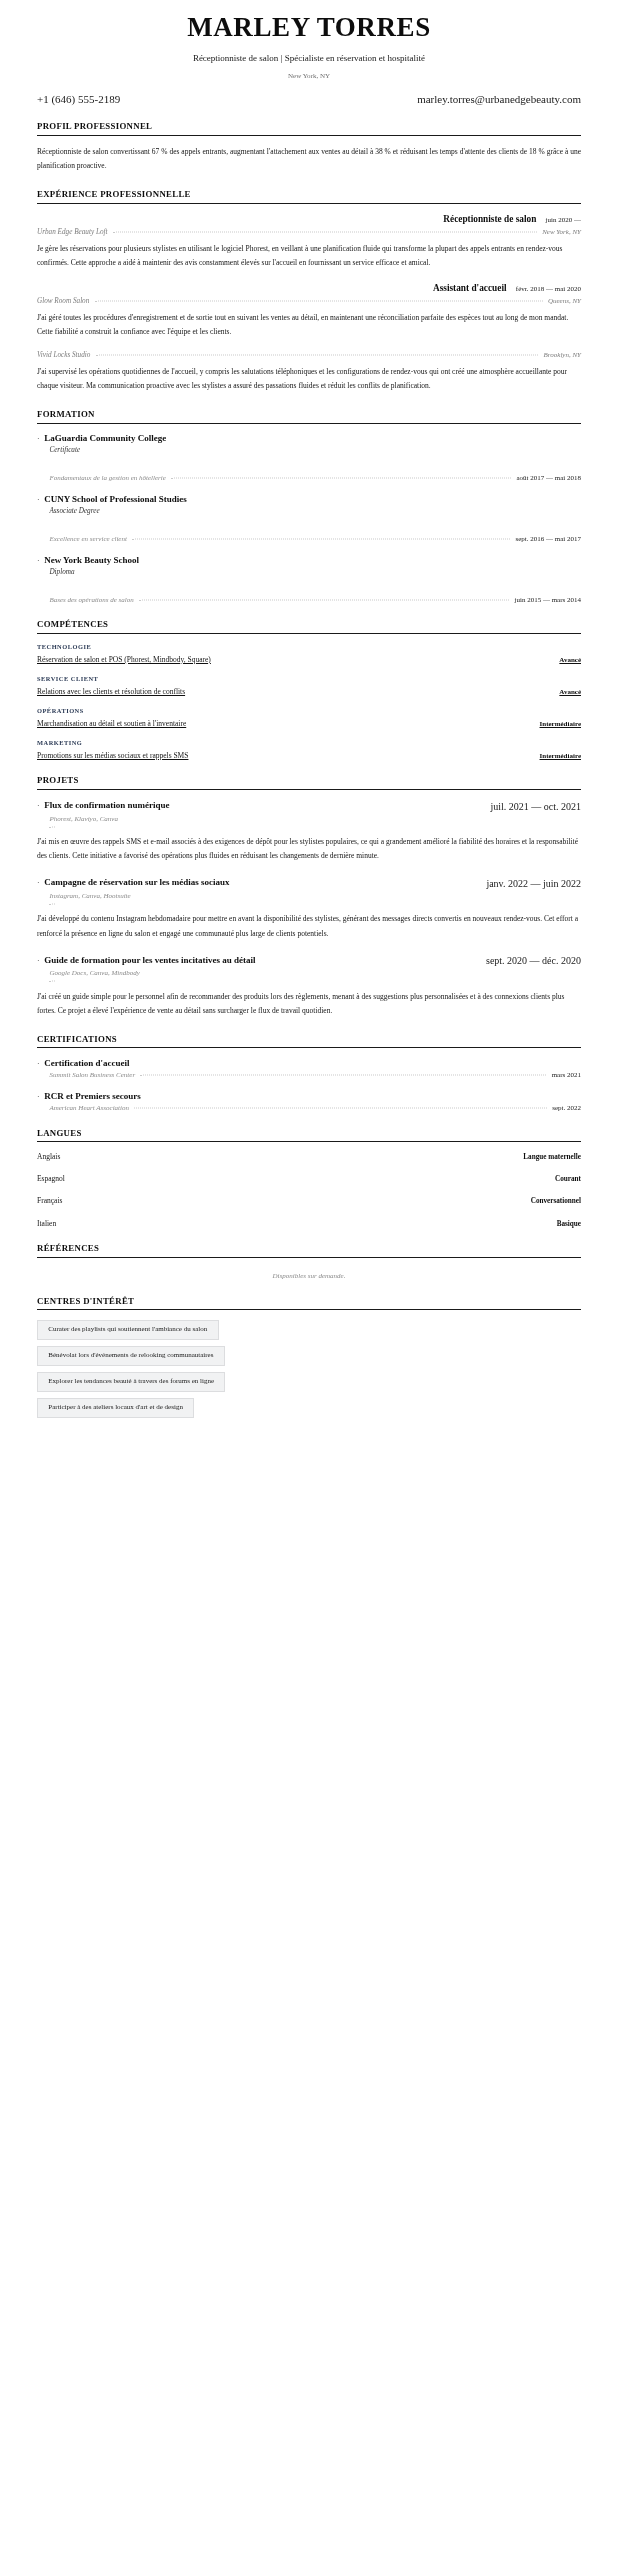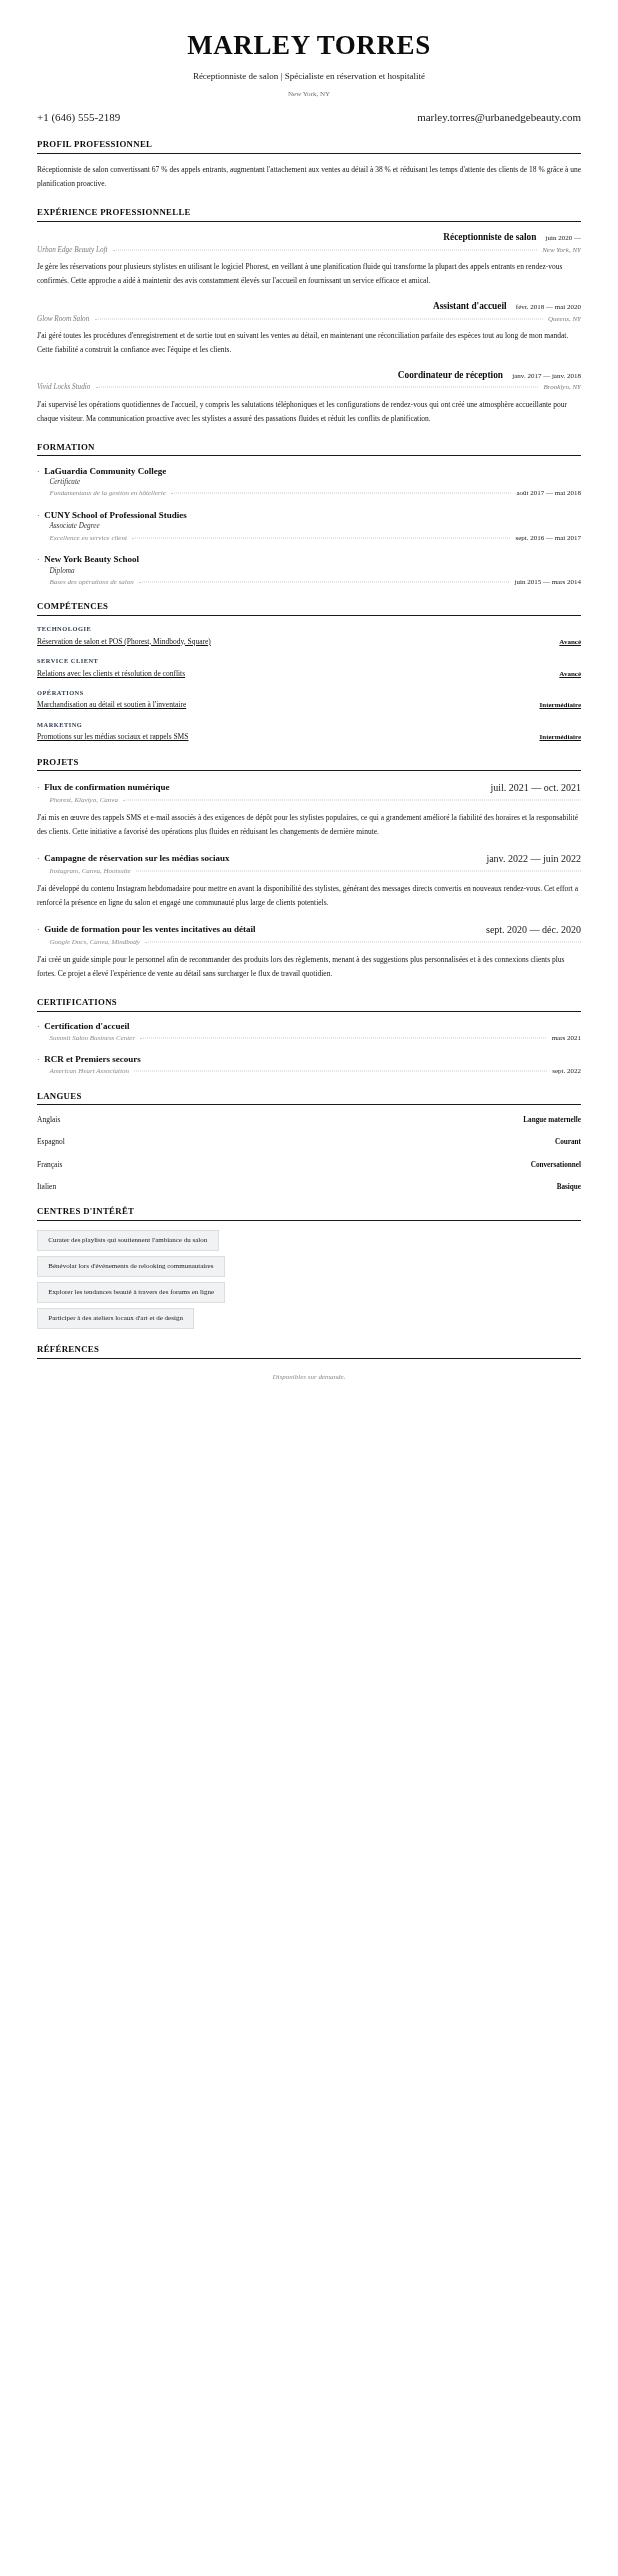--- a/index.html
+++ b/index.html
@@ -17,21 +17,21 @@
   }
   .page {
     width: 618px;
     min-height: 2655px;
     padding: 0 37px;
     background: #ffffff;
   }
 
   
   .header {
-    padding-top: 31px;
+    padding-top: 13px;
     text-align: center;
   }
   .full-name {
     font-size: 27px;
     font-weight: 700;
     letter-spacing: 0.6px;
     line-height: 1.05;
     margin: 0 0 11.3px 0;
     color: #0d0d0d;
   }
@@ -171,20 +171,21 @@
     font-style: italic;
     color: #8a8a8a;
     white-space: nowrap;
   }
   .edu-dates {
     font-size: 7px;
     color: #1a1a1a;
     text-align: left;
     white-space: nowrap;
     flex-shrink: 0;
+    margin-top: 17px;
   }
 
   
   .skill-group { margin-bottom: 11.3px; }
   .skill-category {
     font-size: 6.4px;
     font-weight: 700;
     letter-spacing: 0.5px;
     color: #2b3a55;
     text-transform: uppercase;
@@ -236,20 +237,21 @@
     text-align: right;
     flex-shrink: 0;
     max-width: 98px;
     align-self: flex-end;
   }
   .proj-row-2 {
     display: flex;
     align-items: baseline;
     gap: 5.2px;
     margin: 3.1px 0 0 12.4px;
+    flex-direction: column;
   }
   .proj-tools {
     font-size: 7px;
     font-style: italic;
     color: #8a8a8a;
     white-space: nowrap;
   }
   .proj-desc {
     font-size: 7.5px;
     line-height: 1.92;
@@ -380,24 +382,20 @@
       </div>
       <div class="exp-row-2">
         <div class="exp-company">Glow Room Salon</div>
         <div class="dot-fill"></div>
         <div class="exp-location">Queens, NY</div>
       </div>
       <p class="exp-desc">J'ai géré toutes les procédures d'enregistrement et de sortie tout en suivant les ventes au détail, en maintenant une réconciliation parfaite des espèces tout au long de mon mandat. Cette fiabilité a construit la confiance avec l'équipe et les clients.</p>
     </div>
 
     <div class="exp-item">
-      <div class="exp-row-1">
-        <div class="exp-title">Coordinateur de réception</div>
-        <div class="exp-dates">janv. 2017 — janv. 2018</div>
-      </div>
       <div class="exp-row-2">
         <div class="exp-company">Vivid Locks Studio</div>
         <div class="dot-fill"></div>
         <div class="exp-location">Brooklyn, NY</div>
       </div>
       <p class="exp-desc">J'ai supervisé les opérations quotidiennes de l'accueil, y compris les salutations téléphoniques et les configurations de rendez-vous qui ont créé une atmosphère accueillante pour chaque visiteur. Ma communication proactive avec les stylistes a assuré des passations fluides et réduit les conflits de planification.</p>
     </div>
   </div>
 
   <div class="section">
@@ -576,31 +574,31 @@
       <span class="lang-name">Français</span>
       <span class="lang-level">Conversationnel</span>
     </div>
     <div class="lang-row">
       <span class="lang-name">Italien</span>
       <span class="lang-level">Basique</span>
     </div>
   </div>
 
   <div class="section">
+    <div class="section-title">RÉFÉRENCES</div>
+    <div class="section-rule"></div>
+    <p class="ref-note">Disponibles sur demande.</p>
+  </div>
+
+  <div class="section">
     <div class="section-title">CENTRES D'INTÉRÊT</div>
     <div class="section-rule"></div>
     <div class="interest-list">
       <span class="interest-tag">Curater des playlists qui soutiennent l'ambiance du salon</span>
       <span class="interest-tag">Bénévolat lors d'événements de relooking communautaires</span>
       <span class="interest-tag">Explorer les tendances beauté à travers des forums en ligne</span>
       <span class="interest-tag">Participer à des ateliers locaux d'art et de design</span>
     </div>
   </div>
 
-  <div class="section">
-    <div class="section-title">RÉFÉRENCES</div>
-    <div class="section-rule"></div>
-    <p class="ref-note">Disponibles sur demande.</p>
-  </div>
-
   <div class="tail-space"></div>
 </div>
 
 
 </body></html>

